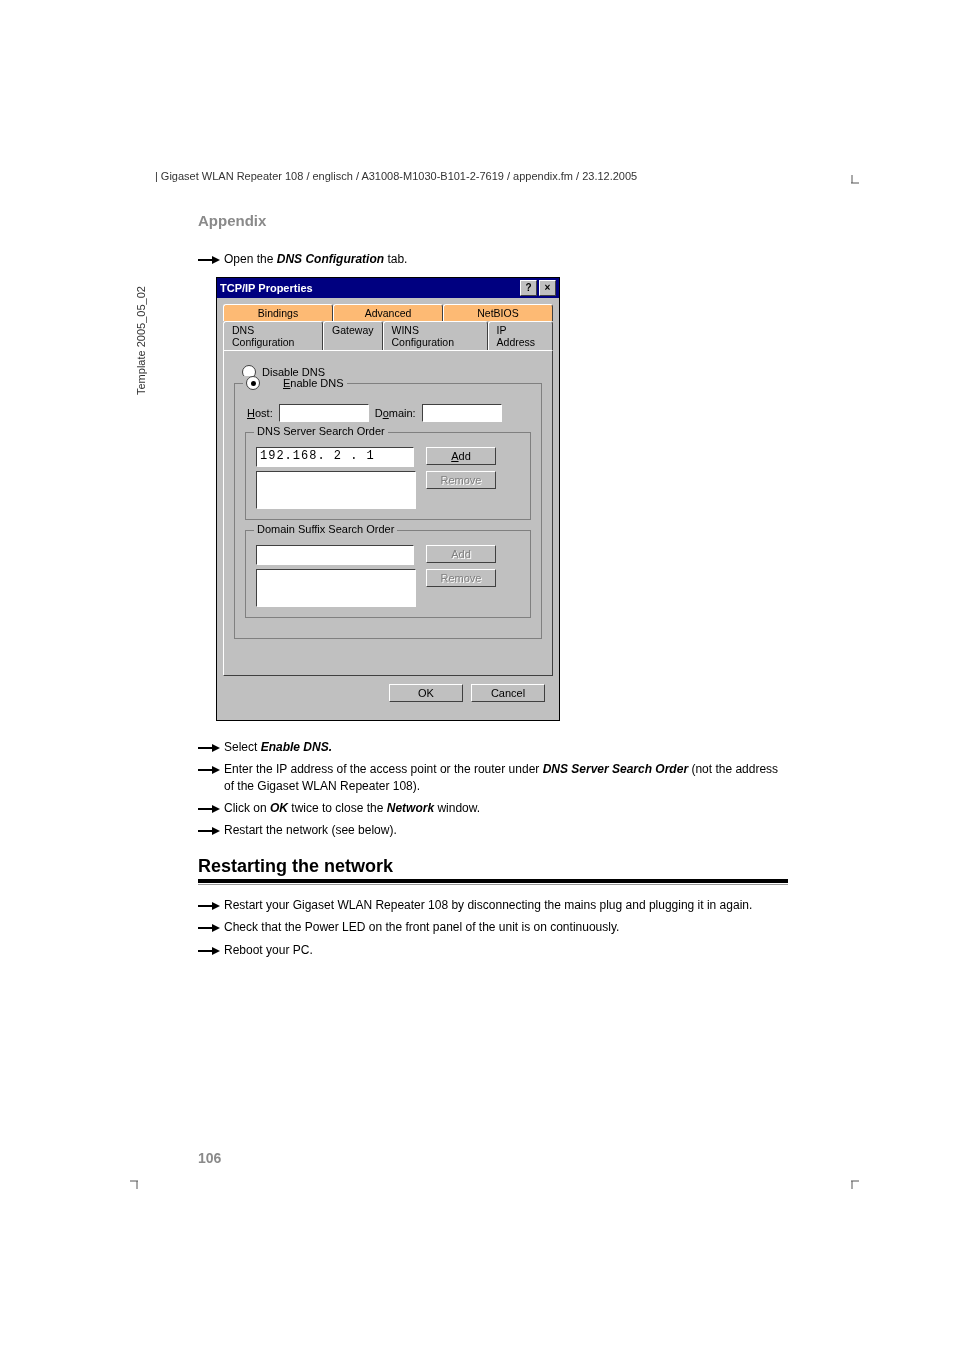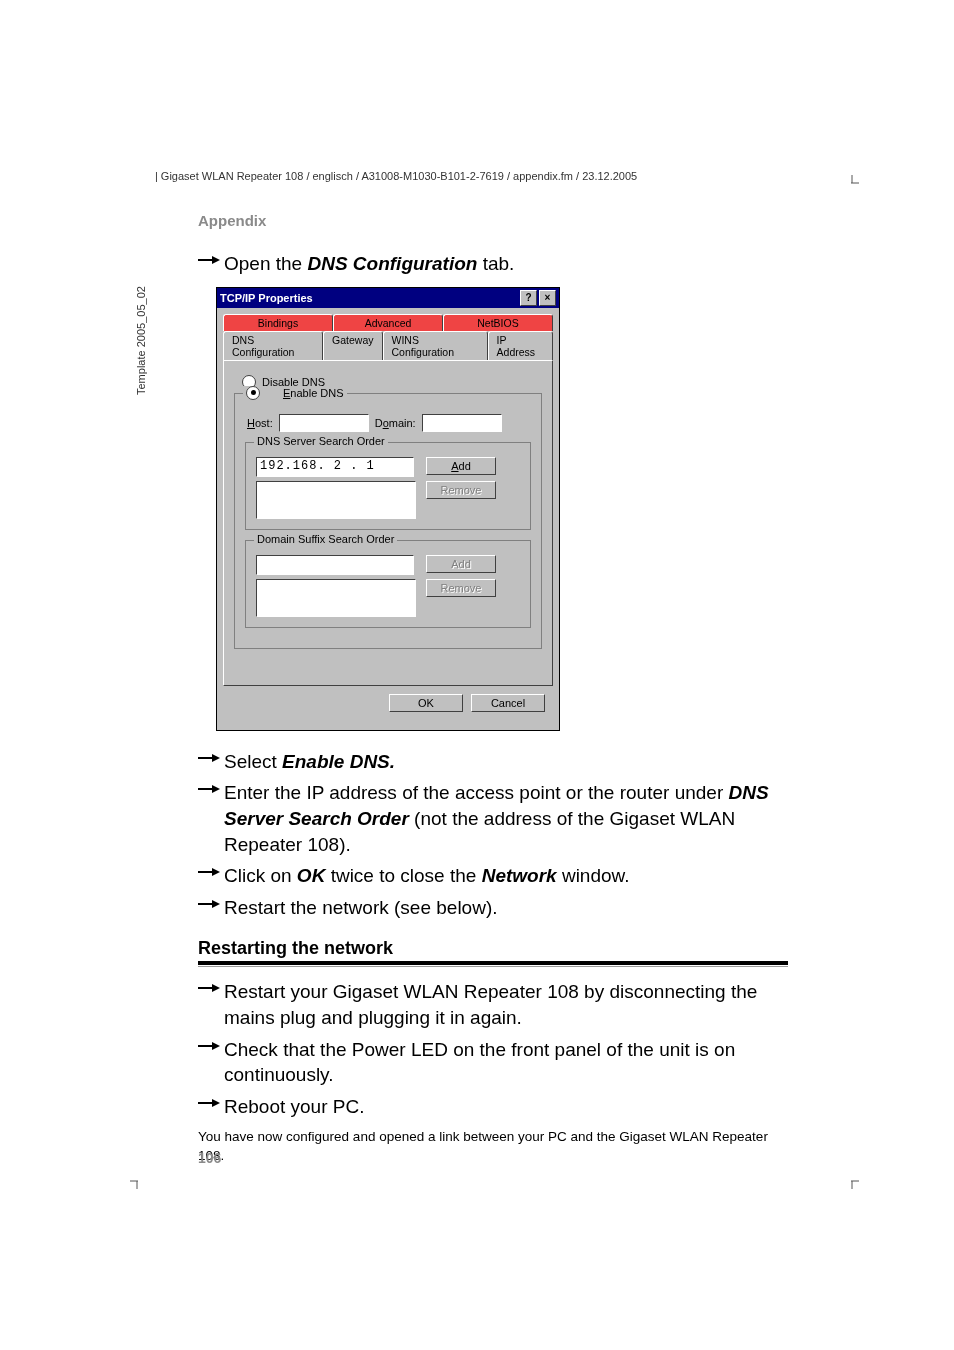--- a/index.html
+++ b/index.html
@@ -51,21 +51,21 @@
   .section-label {
     color: #8a8a8a;
     font-weight: bold;
     font-size: 15px;
     margin-bottom: 22px;
   }
   .step {
     display: flex;
     align-items: flex-start;
     margin: 6px 0;
-    font-size: 19px;
+    font-size: 12px;
     line-height: 1.35;
   }
   .arrow {
     flex: 0 0 auto;
     width: 22px;
     height: 10px;
     margin-top: 4px;
     margin-right: 4px;
   }
   .arrow svg { display: block; }
@@ -107,21 +107,21 @@
     display: flex;
     font-size: 10.5px;
   }
   .tabrow.top { margin-bottom: 0; }
   .tab {
     border: 1px solid #808080;
     border-bottom: none;
     border-top-left-radius: 3px;
     border-top-right-radius: 3px;
     padding: 2px 8px;
-    background: #ef4444;
+    background: #fdba74;
     margin-right: 0;
     border-right-color: #404040;
     border-left-color: #fff;
     border-top-color: #fff;
     position: relative;
   }
   .tab.back { z-index: 1; }
   .tab.front { z-index: 2; background: #c0c0c0; }
   .tab-panel {
     border: 1px solid #fff;
@@ -425,19 +425,18 @@
     <div class="step">
       <span class="arrow">
           <svg width="22" height="10">
             <line x1="0" y1="5" x2="15" y2="5" stroke="#000" stroke-width="2"></line>
             <polygon points="14,1 22,5 14,9" fill="#000"></polygon>
           </svg>
         </span>
       <span class="step-text">Reboot your PC.</span>
     </div>
 
-    <div class="plain">You have now configured and opened a link between your PC and the Gigaset WLAN Repeater 108.</div>
 
   </div>
 
   <div class="page-num">106</div>
 
 </div>
 
 </body></html>

